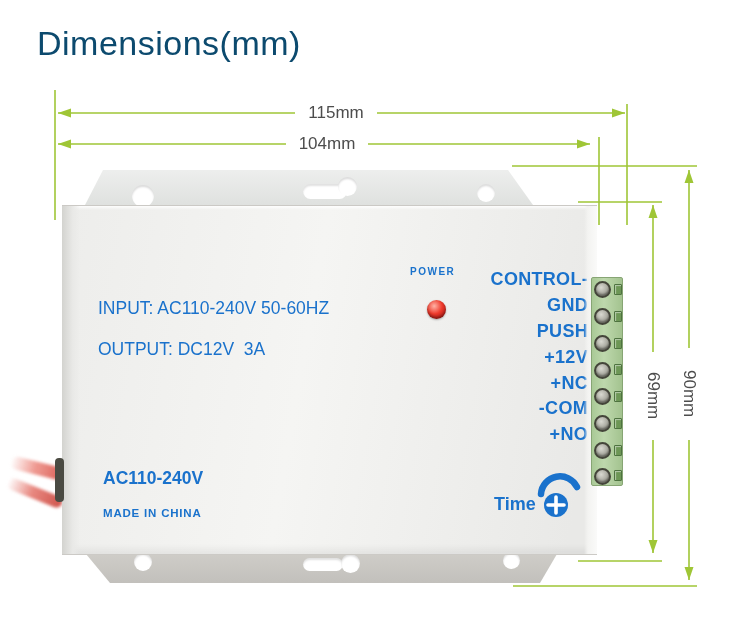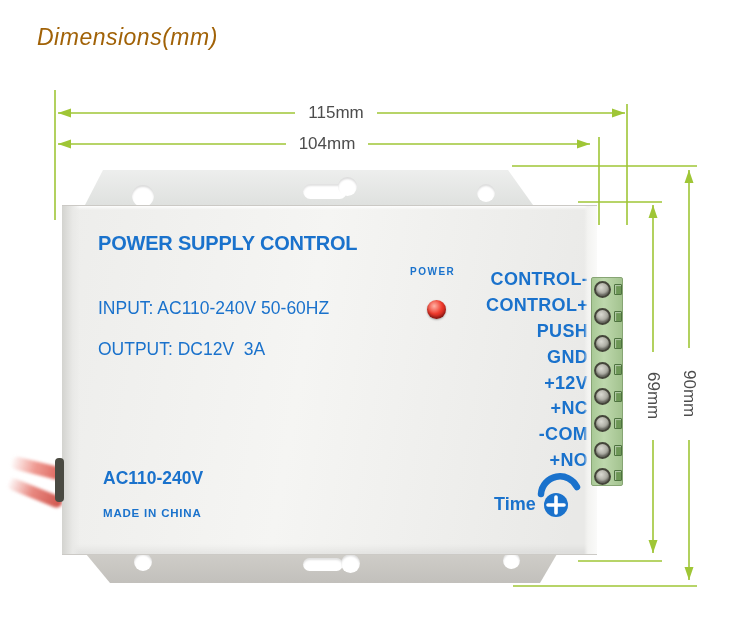--- a/index.html
+++ b/index.html
@@ -3,21 +3,21 @@
 <meta charset="utf-8">
 <style>
   html,body{margin:0;padding:0;background:#ffffff;}
   .canvas{
     position:relative;width:750px;height:643px;background:#ffffff;overflow:hidden;
     font-family:"Liberation Sans", sans-serif;
   }
   
   .page-title{
     position:absolute;left:37px;top:24px;
-    font-size:23px;font-weight:400;letter-spacing:.5px;color:#a16207;font-style:italic;
+    font-size:34px;font-weight:400;letter-spacing:.5px;color:#0c4a6e;
   }
   
   svg.dims{position:absolute;left:0;top:0;z-index:6;pointer-events:none;}
   .dim-label{
     position:absolute;z-index:7;background:#ffffff;color:#4d4d4d;
     font-size:17px;display:flex;align-items:center;justify-content:center;
   }
   .dim-label.vert{writing-mode:vertical-rl;}
   
   .wire{position:absolute;z-index:1;border-radius:7px;filter:blur(1.6px);}
@@ -99,33 +99,31 @@
   </div>
 
   <div class="flange flange-bottom">
     <div class="hole" style="left:54px;top:2px;width:18px;height:18px;"></div>
     <div class="keybar" style="left:223px;top:7px;width:40px;height:13px;"></div>
     <div class="hole" style="left:261px;top:3px;width:19px;height:19px;"></div>
     <div class="hole" style="left:423px;top:1px;width:17px;height:17px;"></div>
   </div>
 
   <div class="body-box">
-    <div class="device-heading blue">POWER SUPPLY CONTROL</div>
     <div class="power-label blue">POWER</div>
     <div class="power-led"></div>
     <div class="spec input blue">INPUT: AC110-240V 50-60HZ</div>
     <div class="spec output blue">OUTPUT: DC12V  3A</div>
     <div class="voltage blue">AC110-240V</div>
     <div class="origin blue">MADE IN CHINA</div>
 
     <div class="terminals">
       <div class="terminal-row blue">CONTROL-</div>
-      <div class="terminal-row blue">CONTROL+</div>
+      <div class="terminal-row blue">GND</div>
       <div class="terminal-row blue">PUSH</div>
-      <div class="terminal-row blue">GND</div>
       <div class="terminal-row blue">+12V</div>
       <div class="terminal-row blue">+NC</div>
       <div class="terminal-row blue">-COM</div>
       <div class="terminal-row blue">+NO</div>
     </div>
 
     <div class="time-label blue">Time</div>
     <svg class="time-icon" width="54" height="50" viewBox="0 0 54 50">
       <path d="M 5 23 A 19 19 0 0 1 41 16" fill="none" stroke="#1a72cc" stroke-width="6.5" stroke-linecap="round"></path>
       <circle cx="20" cy="34" r="12" fill="#1a72cc"></circle>

